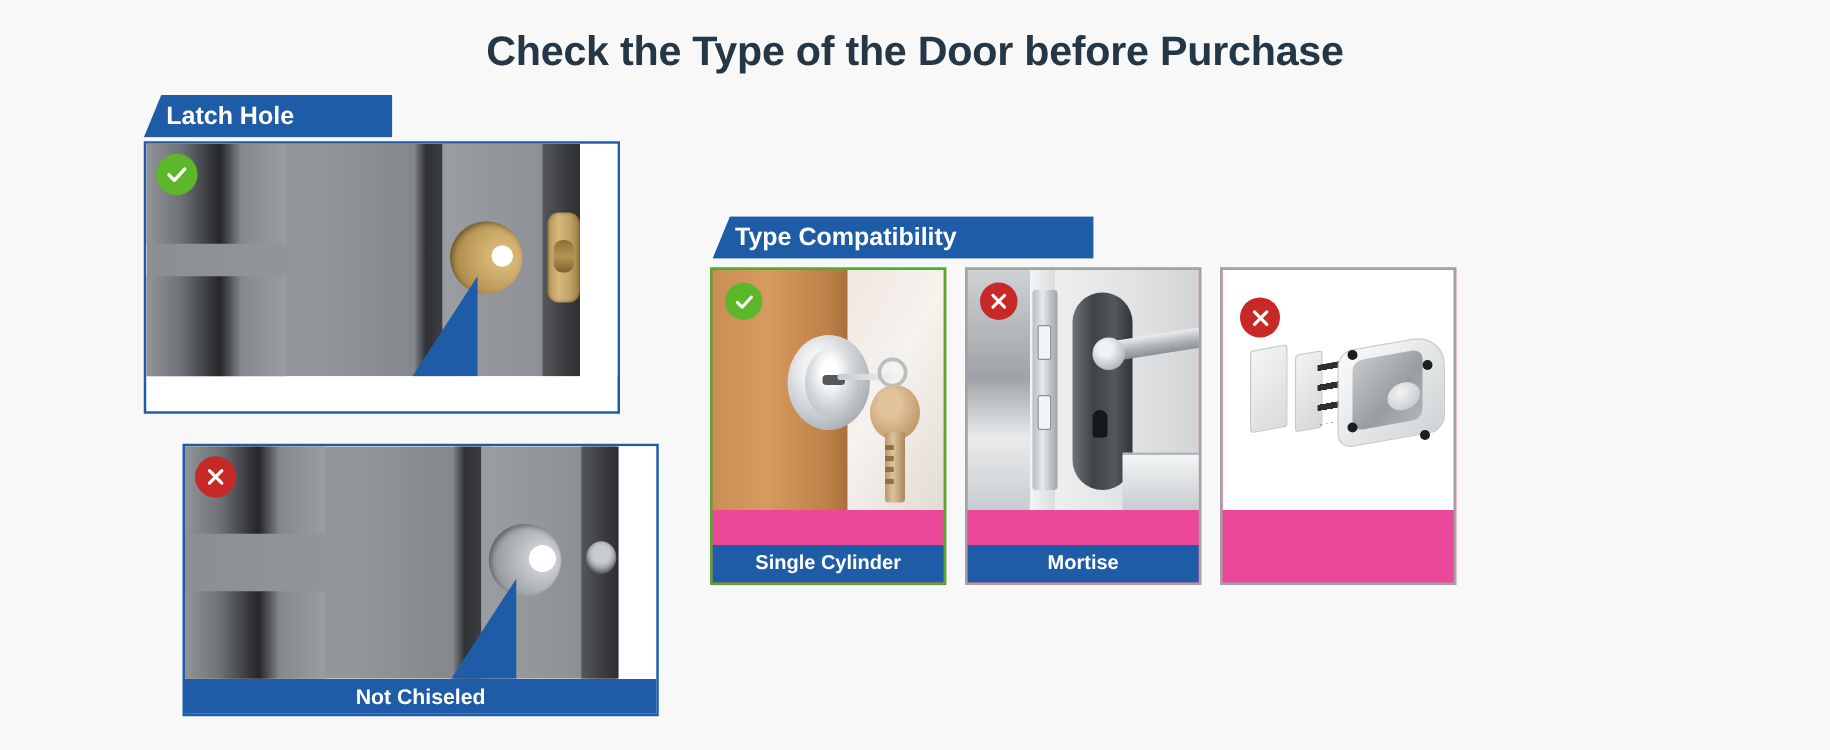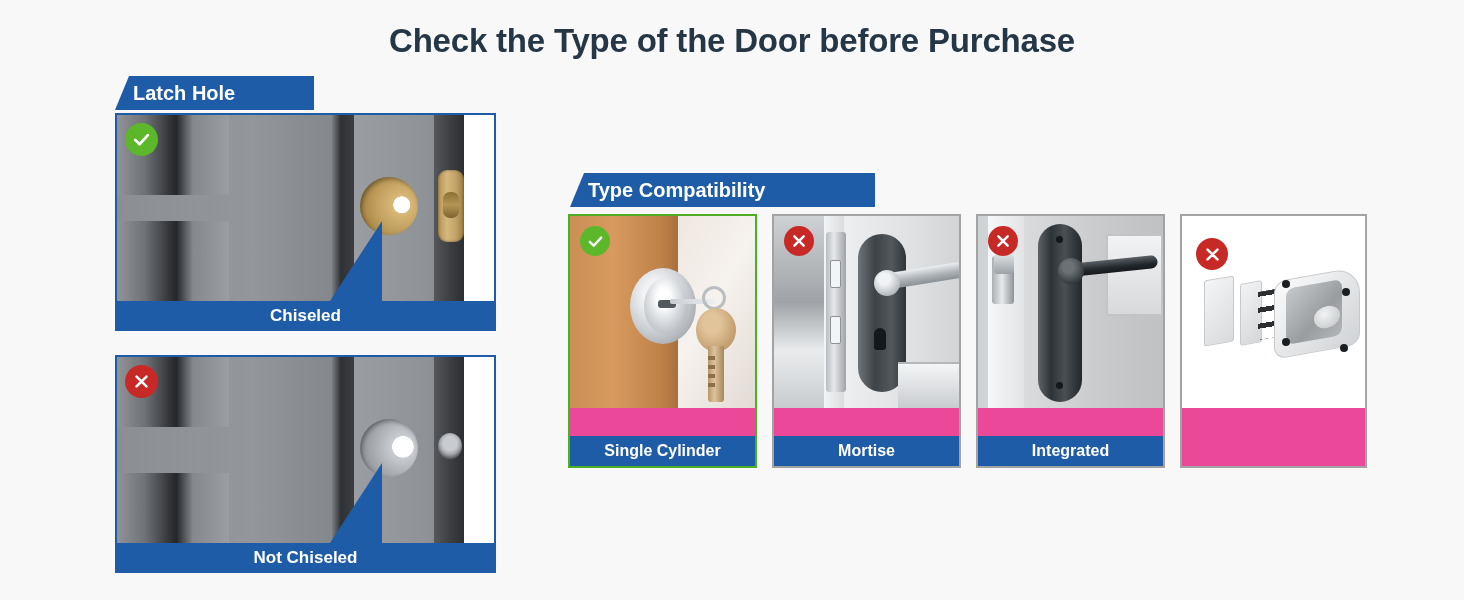--- a/index.html
+++ b/index.html
@@ -46,21 +46,21 @@
   
   .latch-card {
     position: absolute;
     left: 115px;
     width: 381px;
     border: 2px solid #1f5ca8;
     background: #ffffff;
     overflow: hidden;
   }
   .latch-card-1 { top: 113px; height: 218px; }
-  .latch-card-2 { top: 355px; height: 218px; }
+  .latch-card-2 { top: 355px; height: 218px; margin-left: 31px; }
 
   .latch-photo {
     position: relative;
     width: 100%;
     height: 186px;
     overflow: hidden;
     background: #ffffff;
   }
 
   
@@ -353,21 +353,20 @@
       <div class="bore-hole bore-wood"></div>
       <div class="latch-plate"></div>
       <div class="pointer"></div>
     </div>
   </div>
   <div class="badge badge-ok">
     <svg width="19" height="19" viewBox="0 0 24 24" aria-hidden="true">
       <path d="M4 12.5 L9.5 18 L20 6.5" fill="none" stroke="#ffffff" stroke-width="3.4" stroke-linecap="round" stroke-linejoin="round"></path>
     </svg>
   </div>
-  <div class="latch-label">Chiseled</div>
 </div>
 
 <div class="latch-card latch-card-2">
   <div class="latch-photo">
     <div class="door-scene">
       <div class="door-panel-area"></div>
       <div class="door-moulding top" style="top:-22px;height:92px;"></div>
       <div class="door-moulding bottom" style="bottom:-22px;height:92px;"></div>
       <div class="door-edge-dark"></div>
       <div class="door-stile"></div>
@@ -428,41 +427,20 @@
       <div class="sc2-panel"></div>
     </div>
     <div class="badge-sm badge-no">
       <svg width="16" height="16" viewBox="0 0 24 24" aria-hidden="true">
         <path d="M5 5 L19 19 M19 5 L5 19" fill="none" stroke="#ffffff" stroke-width="3.6" stroke-linecap="round"></path>
       </svg>
     </div>
     <div class="compat-label">Mortise</div>
   </div>
 
-  <div class="compat-card no">
-    <div class="compat-photo">
-      <div class="sc3-bg"></div>
-      <div class="sc3-jambwhite"></div>
-      <div class="sc3-strike"></div>
-      <div class="sc3-bolt"></div>
-      <div class="sc3-door"></div>
-      <div class="sc3-panelwhite"></div>
-      <div class="sc3-plate"></div>
-      <div class="sc3-screw" style="top:20px;"></div>
-      <div class="sc3-screw" style="top:166px;"></div>
-      <div class="sc3-lever"></div>
-      <div class="sc3-leverbase"></div>
-    </div>
-    <div class="badge-sm badge-no">
-      <svg width="16" height="16" viewBox="0 0 24 24" aria-hidden="true">
-        <path d="M5 5 L19 19 M19 5 L5 19" fill="none" stroke="#ffffff" stroke-width="3.6" stroke-linecap="round"></path>
-      </svg>
-    </div>
-    <div class="compat-label">Integrated</div>
-  </div>
 
   <div class="compat-card no">
     <div class="compat-photo">
       <div class="sc4-bg"></div>
       <div class="sc4-plateA"></div>
       <div class="sc4-plateB"></div>
       <div class="sc4-teeth"></div>
       <div class="sc4-body"></div>
       <div class="sc4-inner"></div>
       <div class="sc4-knob"></div>

